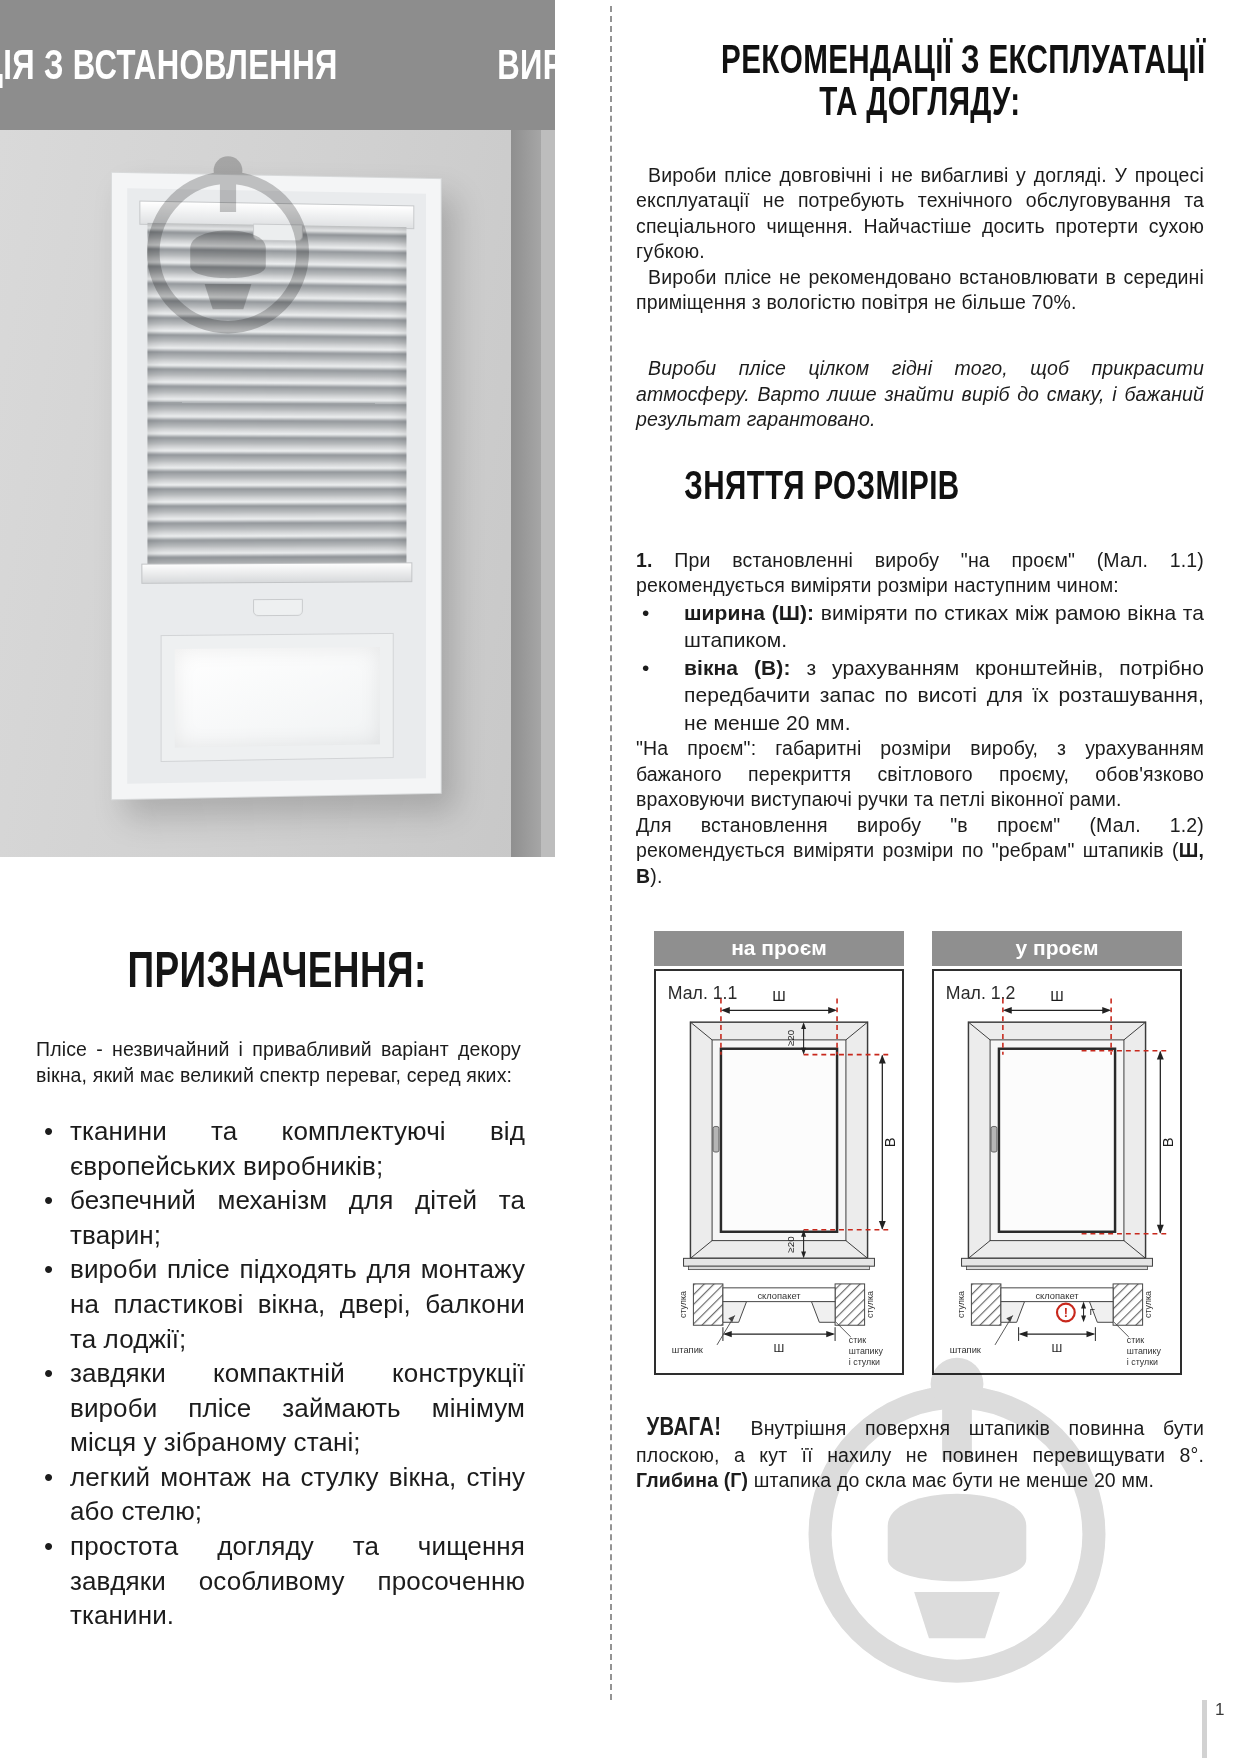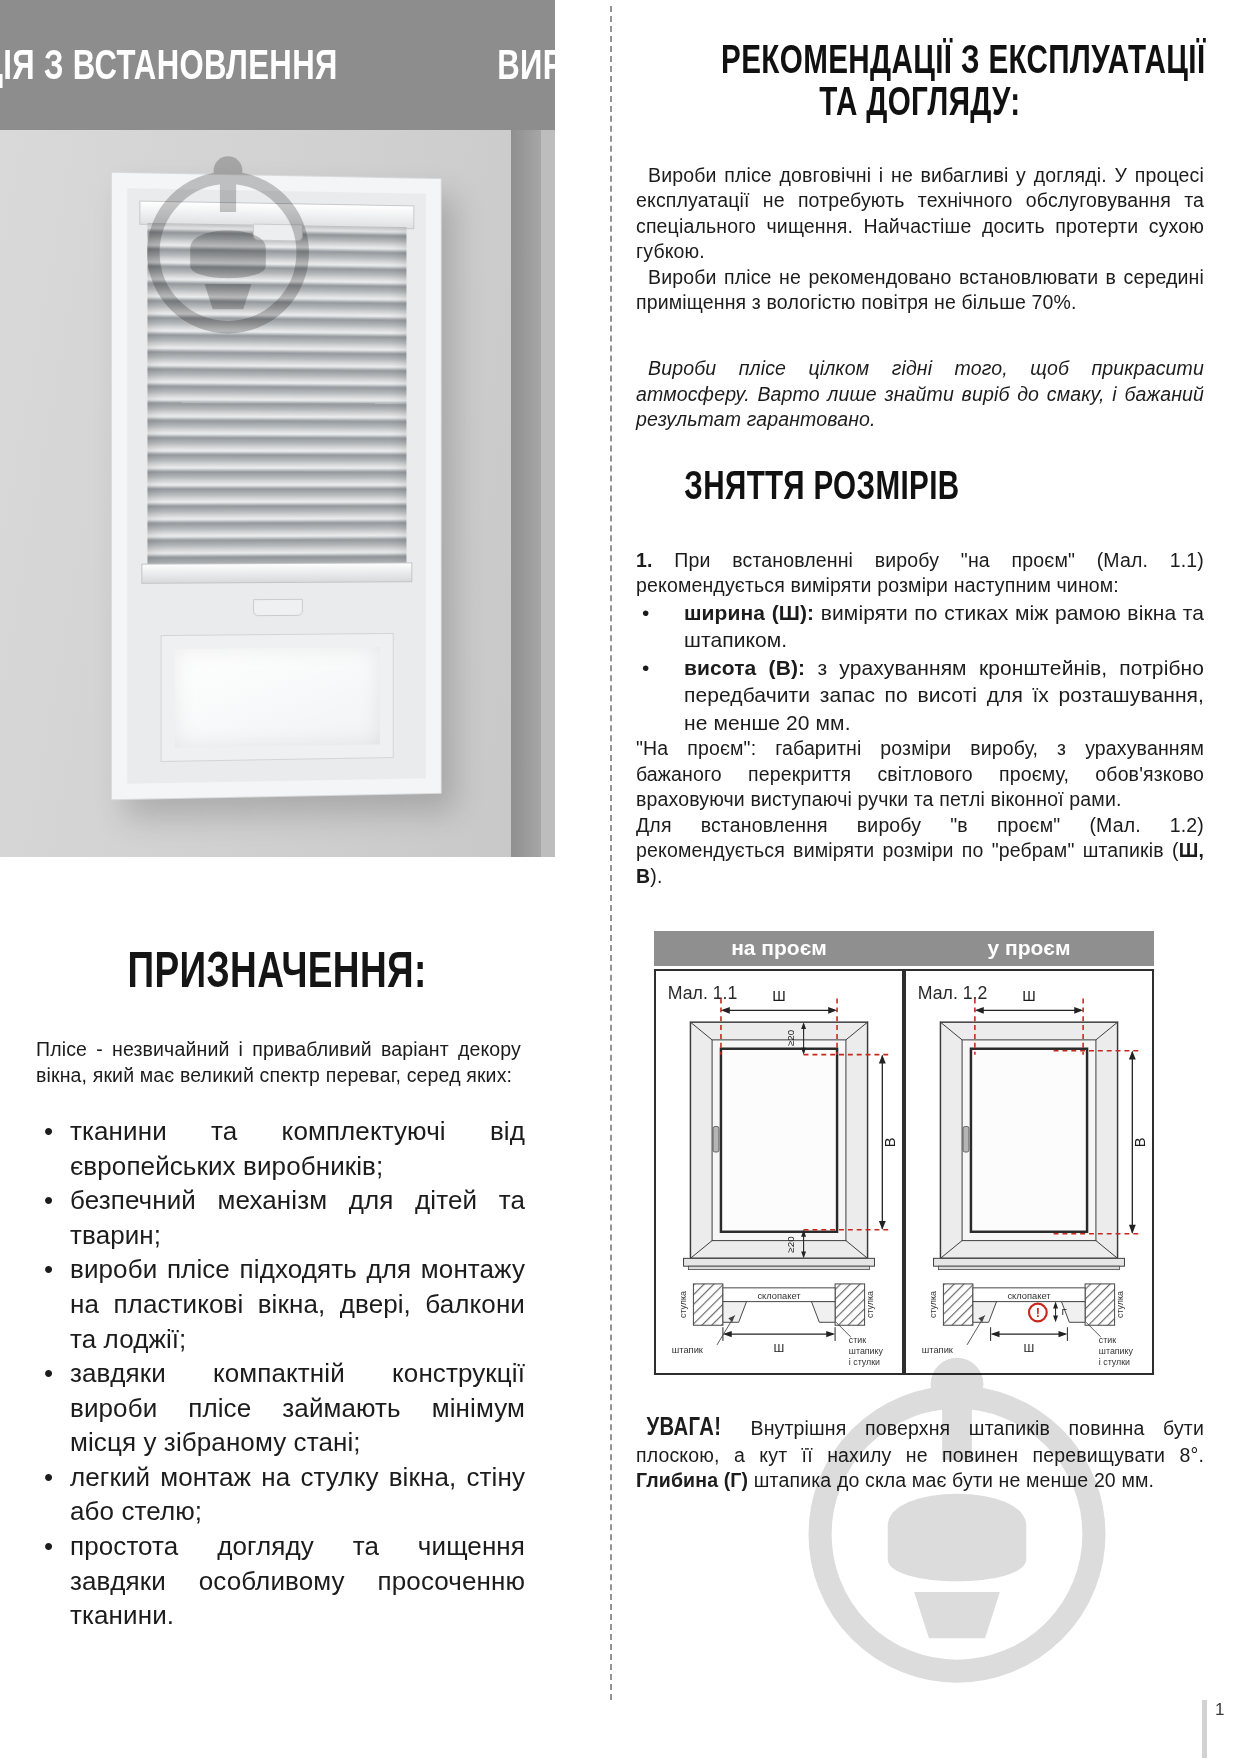--- a/index.html
+++ b/index.html
@@ -56,21 +56,21 @@
   .p3{margin:40px 0 0;font-style:italic;text-indent:12px;}
   .meas-h{margin-top:30px;font-size:40px;color:#111;}
   .step{margin:40px 0 0;}
   .rbul{list-style:none;margin:0;padding:0;}
   .rbul li{position:relative;padding-left:48px;font-size:21px;line-height:1.31;
            text-align:justify;letter-spacing:.1px;}
   .rbul li::before{content:"•";position:absolute;left:6px;top:0;}
   .pna{margin:0;}
   .pv{margin:0;}
   
-  .diagrams{display:flex;margin:42px 0 0 18px;}
+  .diagrams{display:flex;gap:28px;margin:42px 0 0 18px;}
   .panel{width:250px;}
   .panel-header{background:#8f8f8f;color:#fff;font-weight:700;font-size:21px;
                 text-align:center;padding:5px 0 6px;}
   .panel-body{border:2px solid #2e2e2e;margin-top:3px;background:#fff;}
   .diag-svg{display:block;width:100%;height:auto;}
   svg text{font-family:"Liberation Sans",sans-serif;}
   
   .warning{margin:34px 0 0;}
   .warning .lead{font-size:26px;transform:scaleX(.78);}
   
@@ -138,21 +138,21 @@
       <span class="cond">ТА ДОГЛЯДУ:</span>
     </h2>
     <p class="jtext p1">Вироби плісе довговічні і не вибагливі у догляді. У процесі експлуатації не потребують технічного обслуговування та спеціального чищення. Найчастіше досить протерти сухою губкою.</p>
     <p class="jtext p2">Вироби плісе не рекомендовано встановлювати в середині приміщення з вологістю повітря не більше 70%.</p>
     <p class="jtext p3">Вироби плісе цілком гідні того, щоб прикрасити атмосферу. Варто лише знайти виріб до смаку, і бажаний результат гарантовано.</p>
 
     <h2 class="meas-h"><span class="cond">ЗНЯТТЯ РОЗМІРІВ</span></h2>
     <p class="jtext step"><b>1.</b> <span>При встановленні виробу "на проєм" (Мал. 1.1) рекомендується виміряти розміри наступним чином:</span></p>
     <ul class="rbul">
       <li><b>ширина (Ш):</b> <span>виміряти по стиках між рамою вікна та штапиком.</span></li>
-      <li><b>висота (В):</b> <span>з урахуванням кронштейнів, потрібно передбачити запас по висоті для їх розташування, не менше 20 мм.</span></li>
+      <li><b>вікна (В):</b> <span>з урахуванням кронштейнів, потрібно передбачити запас по висоті для їх розташування, не менше 20 мм.</span></li>
     </ul>
     <p class="jtext pna">"На проєм": габаритні розміри виробу, з урахуванням бажаного перекриття світлового проєму, обов'язково враховуючи виступаючі ручки та петлі віконної рами.</p>
     <p class="jtext pv"><span>Для встановлення виробу "в проєм" (Мал. 1.2) рекомендується виміряти розміри по "ребрам" штапиків (</span><b>Ш, В</b><span>).</span></p>
 
     <div class="diagrams">
 
       <div class="panel">
         <div class="panel-header">на проєм</div>
         <div class="panel-body">
           <svg class="diag-svg" viewBox="0 0 250 408">

